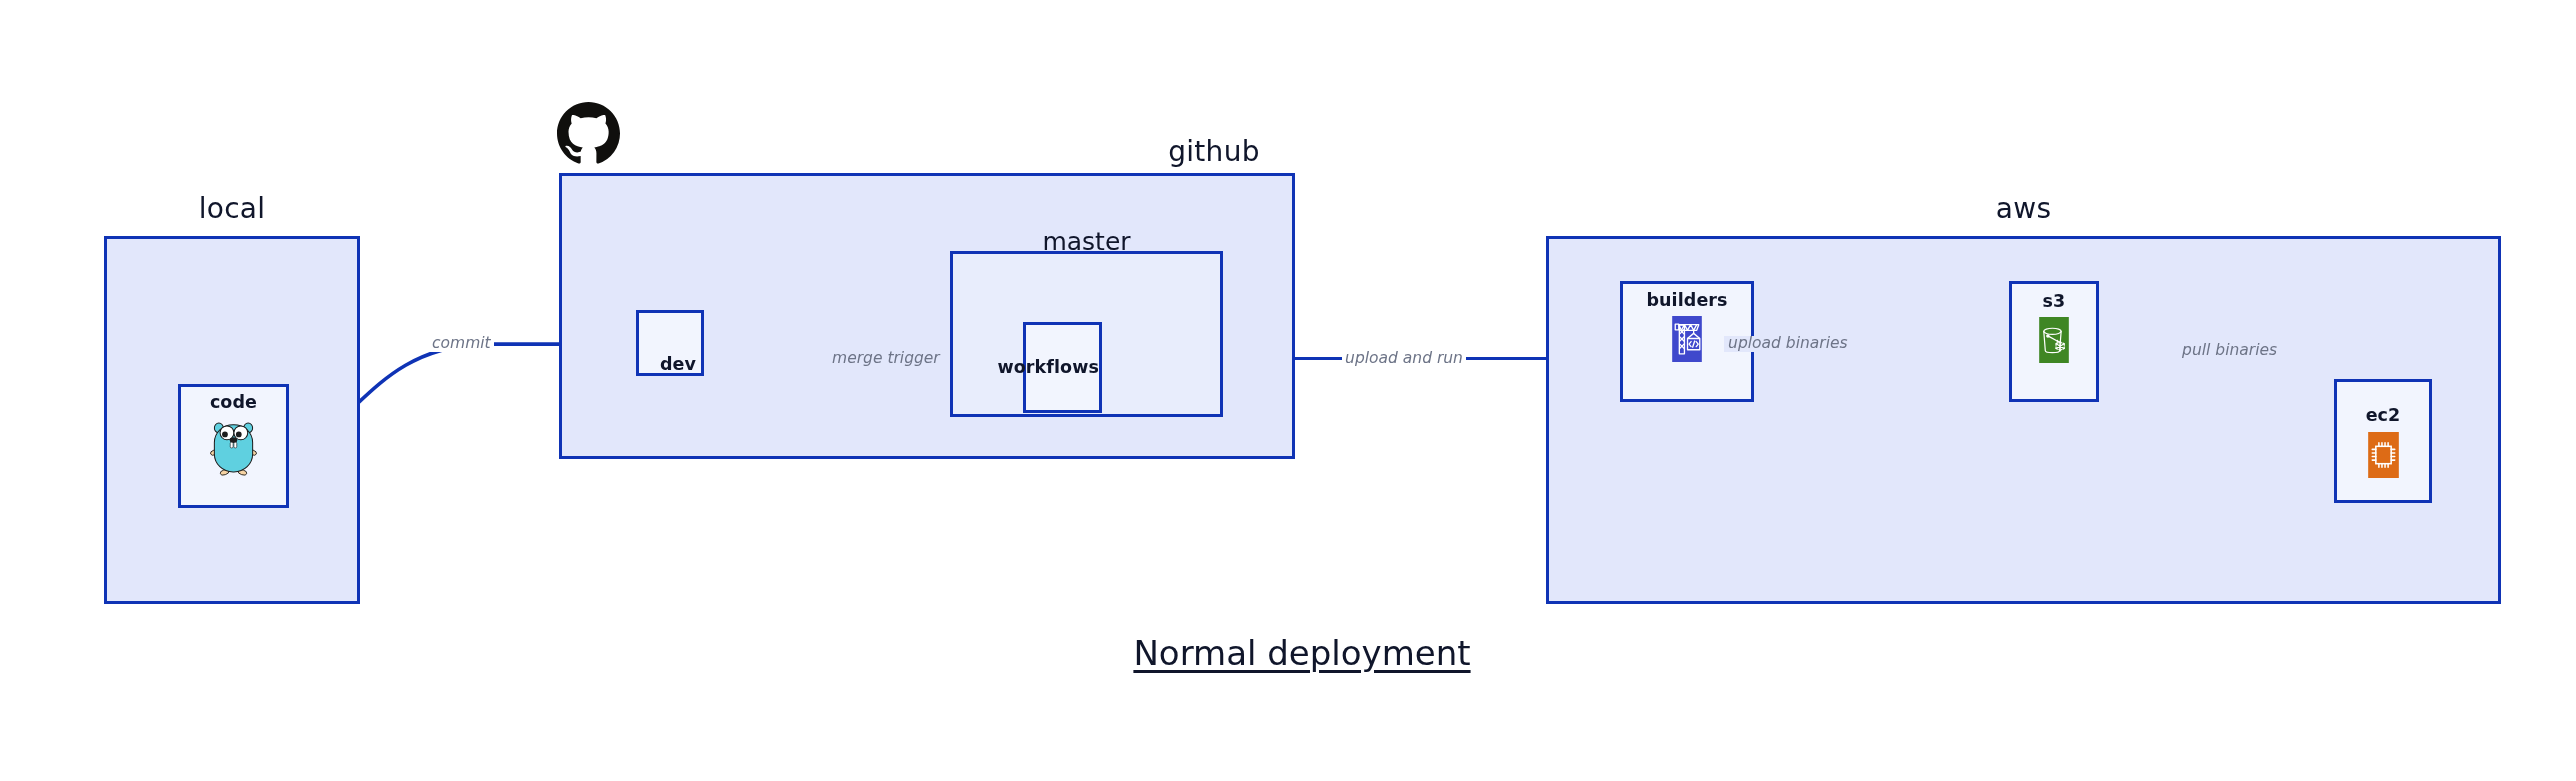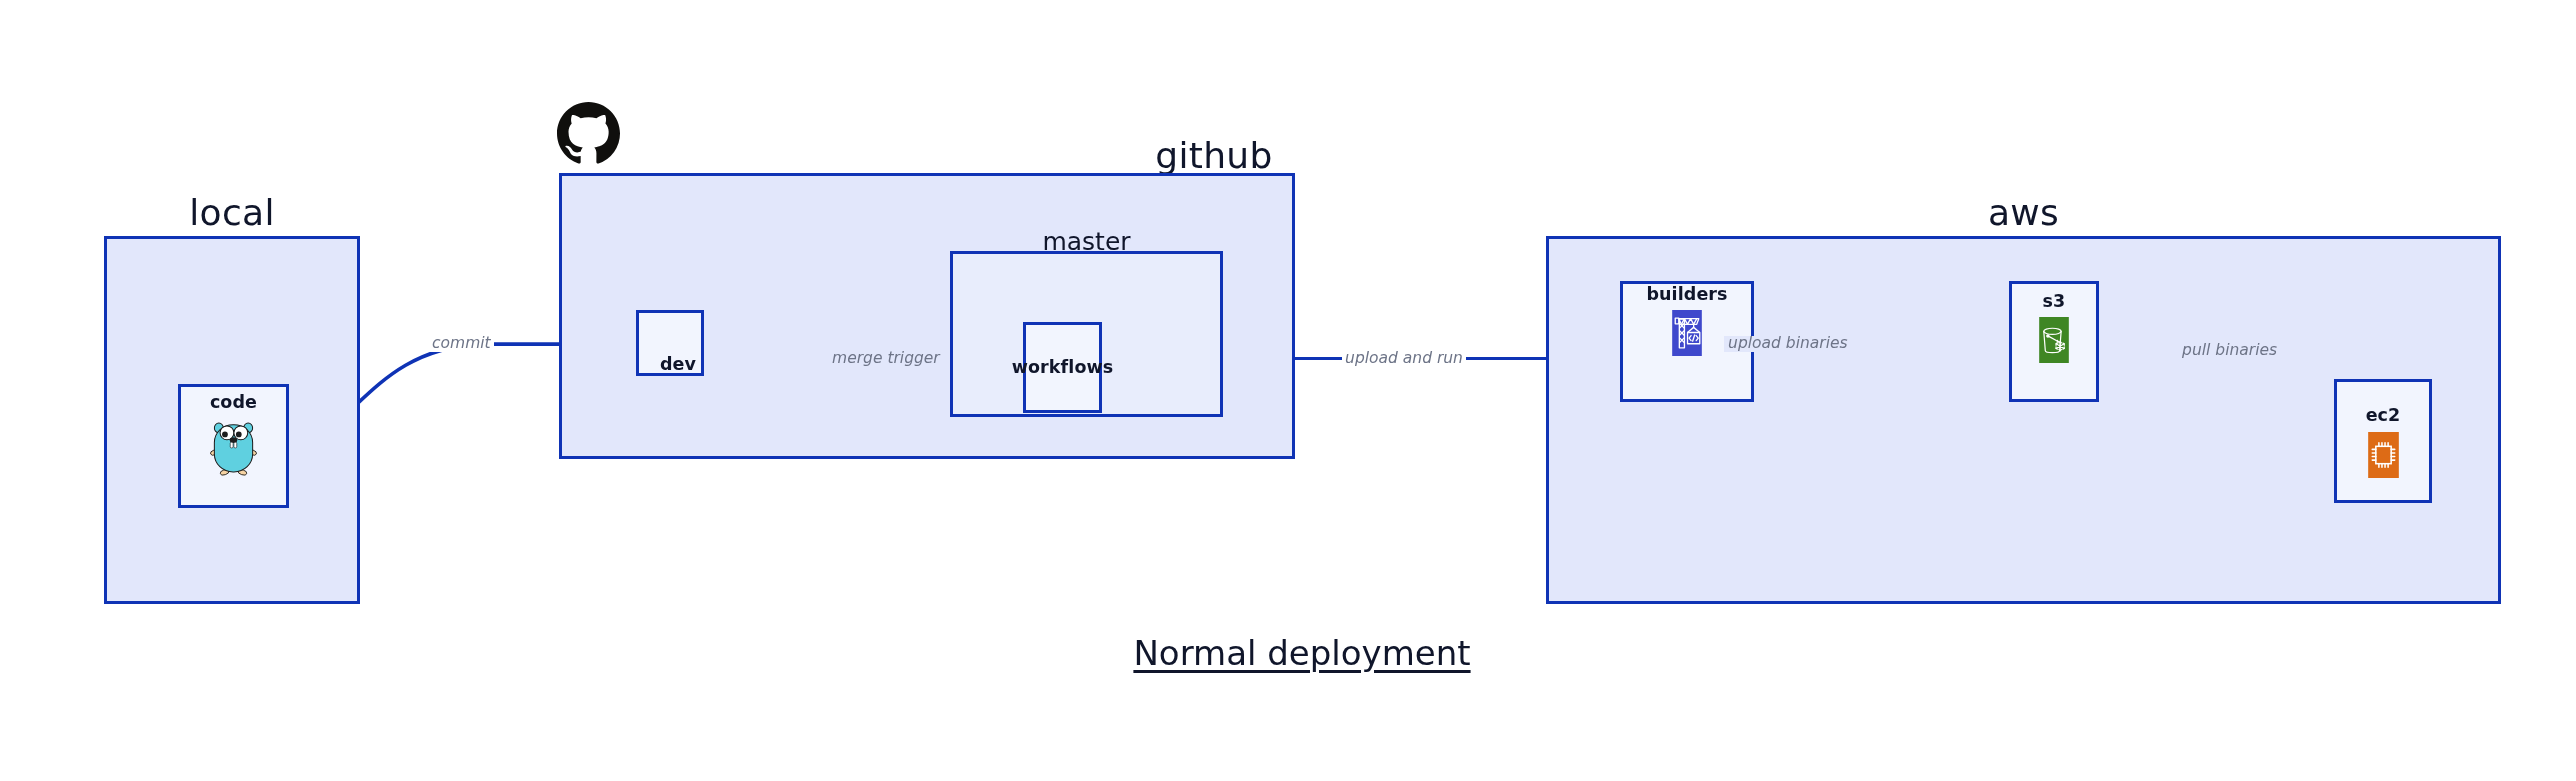--- a/index.html
+++ b/index.html
@@ -24,21 +24,21 @@
   
   .group-box {
     position: absolute;
     background: #e2e7fb;
     border: 3.6px solid #0f33b5;
     box-sizing: border-box;
   }
   .group-label {
     position: absolute;
     color: #10162b;
-    font-size: 36px;
+    font-size: 28px;
     font-weight: 400;
     letter-spacing: 0.3px;
     white-space: nowrap;
     line-height: 1;
   }
 
   
   .node-box {
     position: absolute;
     background: #f2f5fe;
@@ -190,28 +190,28 @@
   <div class="group-label" style="left:1133px; top:138px; width:162px; text-align:center;">github</div>
   <div class="group-box" style="left:559px; top:173px; width:736px; height:286px;"></div>
 
   <div class="sub-label" style="left:950px; top:220px; width:273px; text-align:center;margin-top:9px;">master</div>
   <div class="sub-box" style="left:950px; top:251px; width:273px; height:166px;"></div>
 
   <div class="node-box" style="left:636px; top:310px; width:68px; height:66px; justify-content:flex-end;padding-left:16px;">
     <div class="node-label">dev</div>
   </div>
 
-  <div class="node-box" style="left:1023px; top:322px; width:79px; height:91px; justify-content:center;">
+  <div class="node-box" style="left:1023px; top:322px; width:79px; height:91px; justify-content:center;align-items:flex-end;">
     <div class="node-label">workflows</div>
   </div>
 
   <div class="group-label" style="left:1546px; top:195px; width:955px; text-align:center;">aws</div>
   <div class="group-box" style="left:1546px; top:236px; width:955px; height:368px;"></div>
 
-  <div class="node-box" style="left:1620px; top:281px; width:134px; height:121px; padding-top:2px;">
+  <div class="node-box" style="left:1620px; top:281px; width:134px; height:121px; padding-top:8px;">
     <div class="node-label">builders</div>
     <span class="node-icon" style="margin-top:6.2px;">
       <svg width="30" height="46" viewBox="0 0 58 90" xmlns="http://www.w3.org/2000/svg">
         <rect x="0" y="0" width="58" height="90" fill="#3f48cc"></rect>
         <g stroke="#ffffff" stroke-width="2.6" fill="none" stroke-linejoin="round">
 
           <path d="M14 18 L14 74 L24 74 L24 18 Z"></path>
           <path d="M14 26 L24 36 M24 26 L14 36 M14 40 L24 50 M24 40 L14 50 M14 54 L24 64 M24 54 L14 64"></path>
 
           <rect x="6" y="16" width="7" height="11"></rect>

